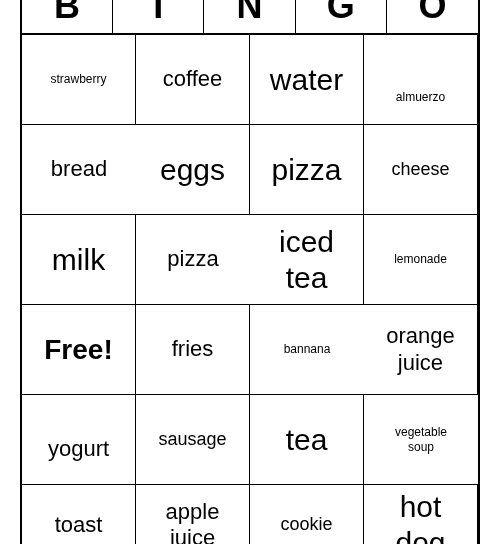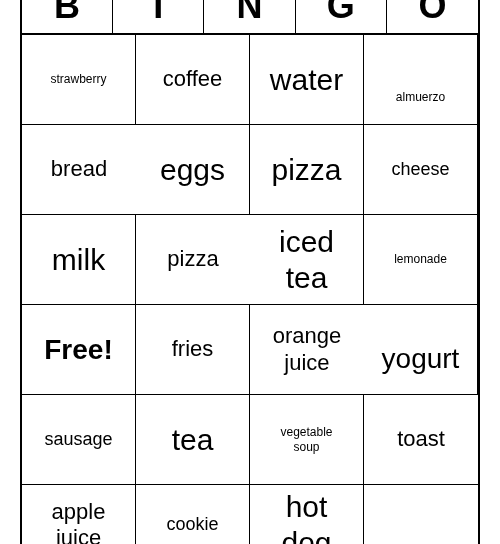--- a/index.html
+++ b/index.html
@@ -119,24 +119,27 @@
       <div class="bingo-cell">
         <span style="font-size: 12px;">lemonade</span>
       </div>
       <div class="bingo-cell">
         <span style="font-size: 28px; font-weight: bold;">Free!</span>
       </div>
       <div class="bingo-cell">
         <span style="font-size: 22px;">fries</span>
       </div>
       <div class="bingo-cell">
+        <span style="font-size: 12px;">bannana</span>
+      </div>
+      <div class="bingo-cell">
         <span style="font-size: 22px;">orange<br>juice</span>
       </div>
       <div class="bingo-cell">
-        <span style="font-size: 28px; margin-top: 19px;">yogurt</span>
+        <span style="font-size: 22px; margin-top: 19px;">yogurt</span>
       </div>
       <div class="bingo-cell">
         <span style="font-size: 18px;">sausage</span>
       </div>
       <div class="bingo-cell">
         <span style="font-size: 30px;">tea</span>
       </div>
       <div class="bingo-cell">
         <span style="font-size: 12px;">vegetable<br>soup</span>
       </div>

